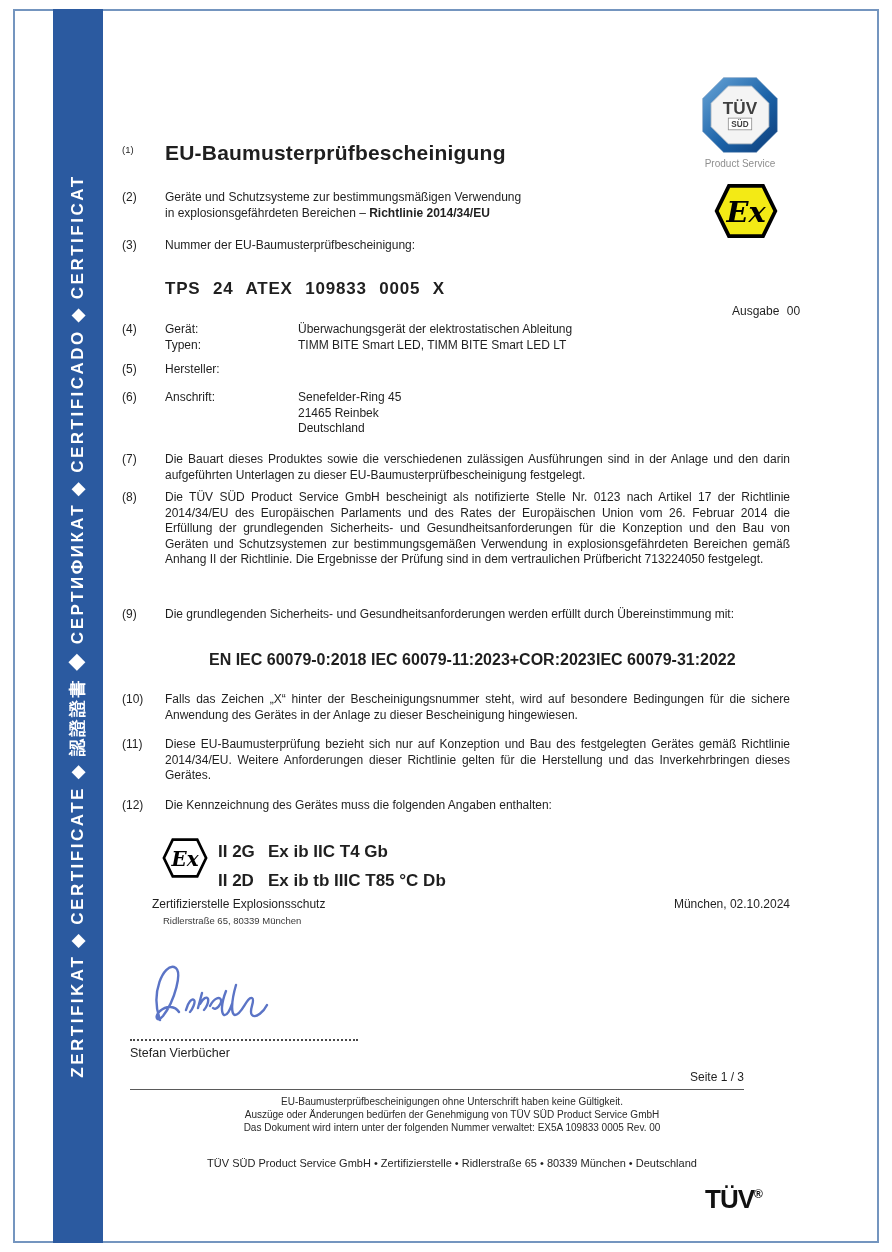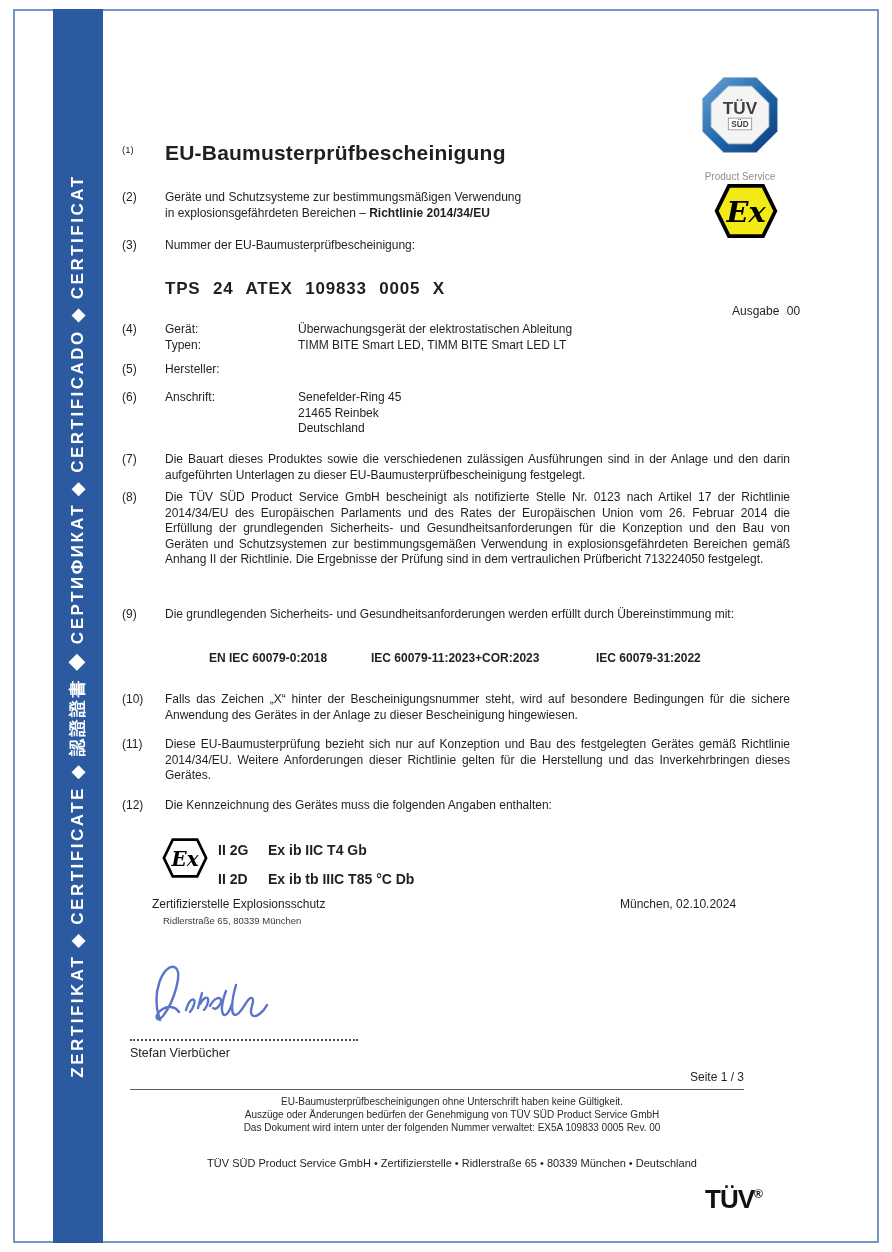--- a/index.html
+++ b/index.html
@@ -15,37 +15,37 @@
   .row{position:absolute;left:122px;width:668px;font-size:12px;line-height:15.5px;}
   .num{position:absolute;left:0;top:0;}
   .body{margin-left:43px;width:625px;}
   .just{text-align:justify;}
   .title{font-size:21px;font-weight:bold;letter-spacing:0.2px;line-height:24px;}
   .sup{font-size:9.5px;top:1px;}
   .cert-no{position:absolute;left:165px;top:279px;font-size:17px;font-weight:bold;
            letter-spacing:0.8px;word-spacing:7px;white-space:pre;}
   .ausgabe{position:absolute;left:732px;top:284px;font-size:12px;word-spacing:4px;margin-top:20px;}
   .pair{display:grid;grid-template-columns:133px 1fr;}
-  .std{position:absolute;top:651px;font-size:12px;font-weight:bold;padding-left:16px;}
-  .mark-line{position:absolute;font-size:14px;font-weight:bold;}
+  .std{position:absolute;top:651px;font-size:16px;font-weight:bold;padding-left:16px;}
+  .mark-line{position:absolute;font-size:17px;font-weight:bold;}
   .office{position:absolute;left:152px;top:897px;font-size:12px;}
   .office-sub{position:absolute;left:163px;top:915px;font-size:9.5px;color:#3a3a3a;}
-  .place-date{position:absolute;left:620px;top:897px;width:170px;text-align:left;font-size:12px;}
+  .place-date{position:absolute;left:620px;top:897px;width:170px;text-align:right;font-size:12px;}
   .dotline{position:absolute;left:130px;top:1039px;width:228px;border-bottom:2px dotted #4a4a4a;}
   .signer{position:absolute;left:130px;top:1046px;font-size:12.5px;}
   .page-label{position:absolute;left:130px;top:1070px;width:614px;text-align:right;font-size:12px;}
   .footrule{position:absolute;left:130px;top:1089px;width:614px;border-top:1.5px solid #5a5a5a;}
   .legal{position:absolute;left:122px;top:1095px;width:660px;text-align:center;
          font-size:10px;line-height:13px;color:#2a2a2a;}
   .addr{position:absolute;left:122px;top:1157px;width:660px;text-align:center;font-size:11px;}
   .tuv-word{position:absolute;left:705px;top:1184px;font-size:26px;font-weight:bold;
             letter-spacing:-1px;color:#111;}
   .tuv-word sup{font-size:12px;font-weight:bold;letter-spacing:0;}
   .logo-wrap{position:absolute;left:700px;top:76px;width:80px;text-align:center;}
-  .logo-caption{font-size:10px;color:#8f8f8f;margin-top:13px;}
+  .logo-caption{font-size:10px;color:#8f8f8f;margin-top:0;}
   .ex-wrap{position:absolute;left:714px;top:183px;}
   .mark-hex{position:absolute;left:162px;top:835px;}
   .sig{position:absolute;left:140px;top:958px;}
   b{font-weight:bold;}
 </style>
 </head>
 <body>
 
 <div class="frame"></div>
 

